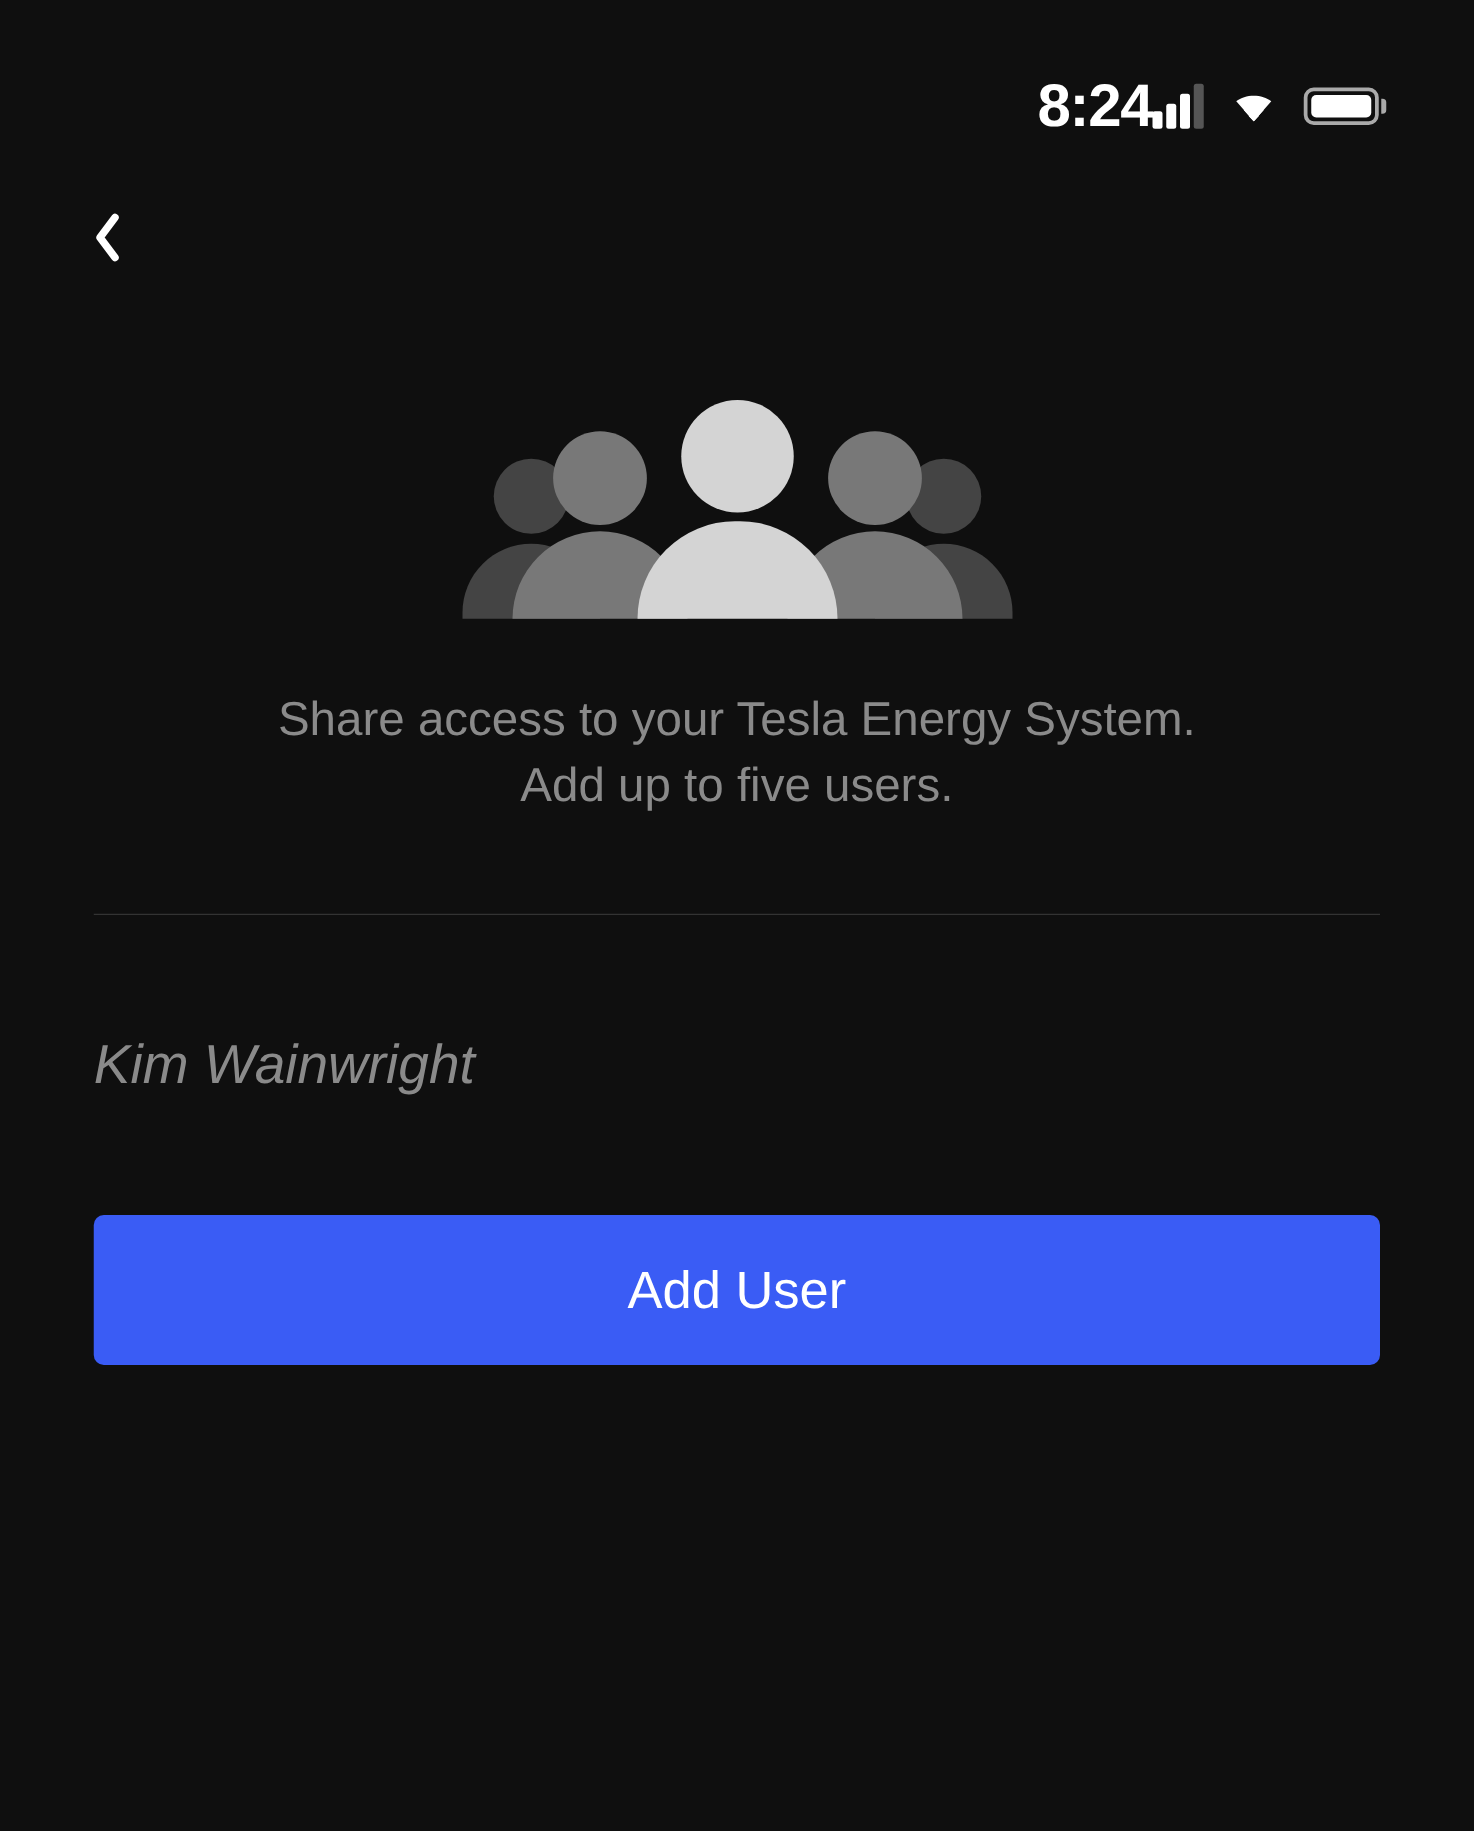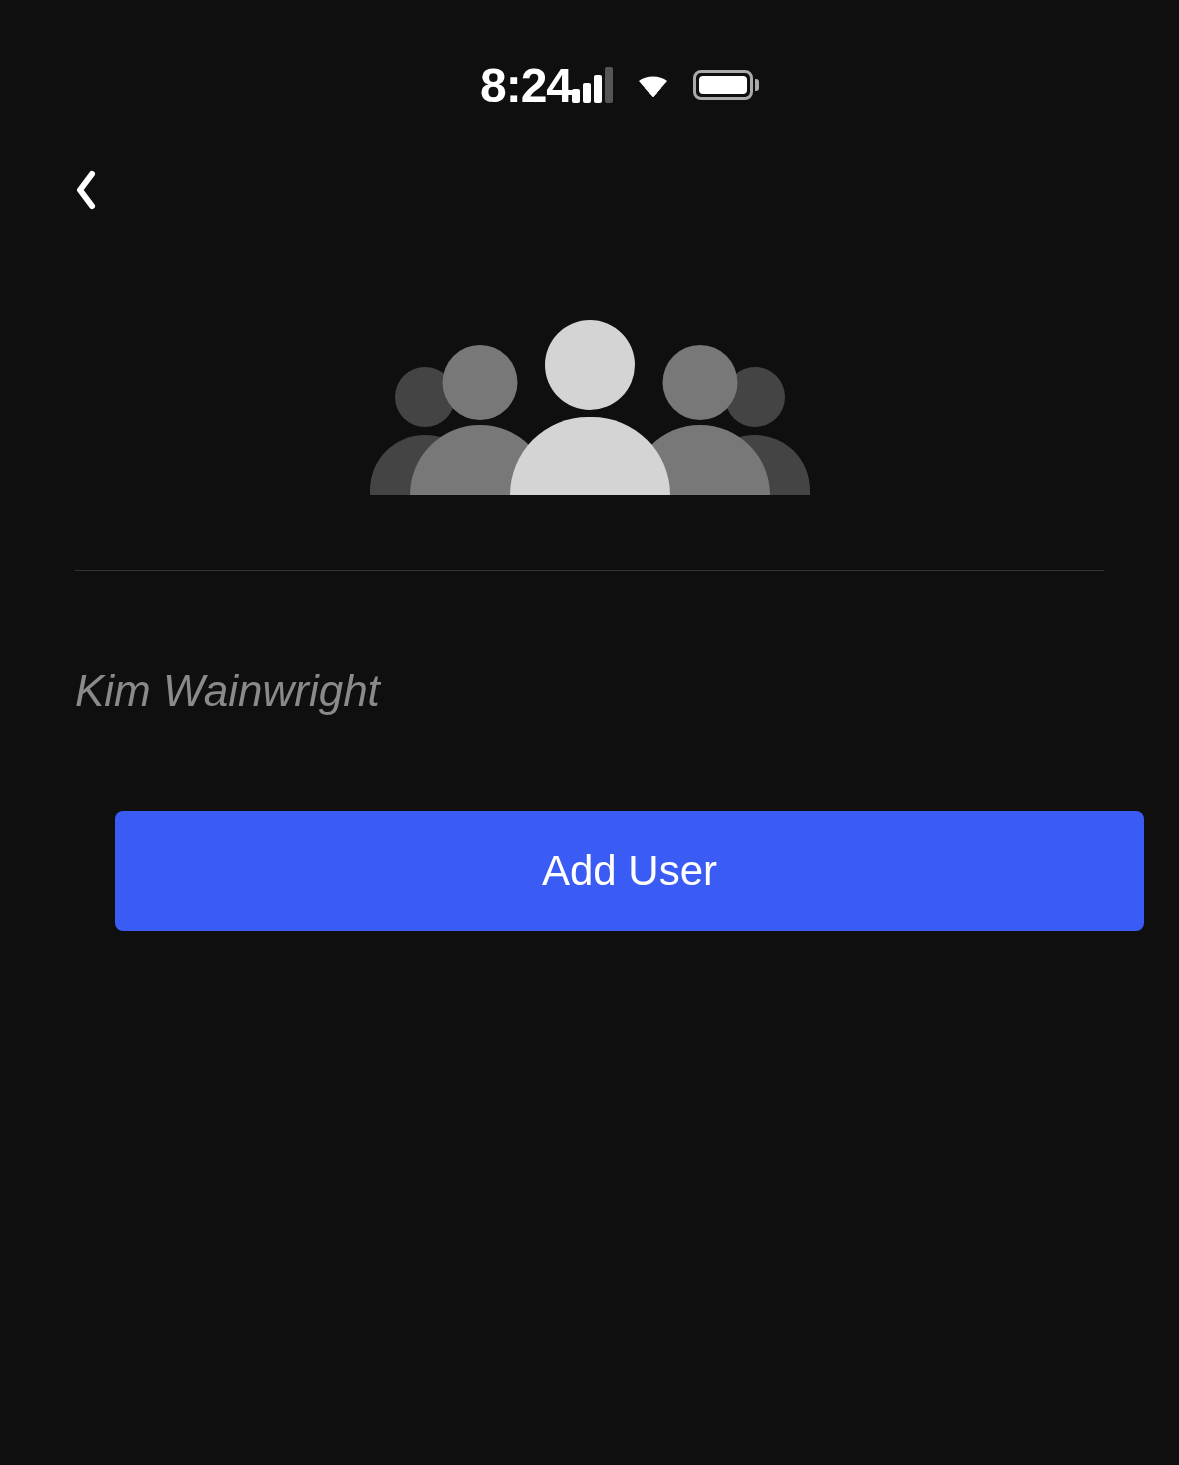--- a/index.html
+++ b/index.html
@@ -10,21 +10,21 @@
     body {
       width: 1179px;
       height: 1465px;
       background-color: #0f0f0f;
       font-family: -apple-system, BlinkMacSystemFont, 'Segoe UI', Helvetica, Arial, sans-serif;
       color: #fff;
       overflow: hidden;
     }
     .status-bar {
       display: flex;
-      justify-content: center;
+      justify-content: flex-end;
       align-items: center;
       padding: 50px 70px 0 130px;
       height: 120px;
     }
     .time {
       font-size: 48px;
       font-weight: 600;
       color: #fff;
       letter-spacing: -1px;
     }
@@ -184,21 +184,20 @@
       width: 100%;
       background-color: #3a5cf5;
       color: #fff;
       font-size: 42px;
       font-weight: 500;
       border: none;
       border-radius: 8px;
       padding: 36px 0;
       cursor: pointer;
       text-align: center;
-      margin-left: 40px;
     }
   </style>
 </head>
 <body>
 
 <div class="status-bar">
   <div class="time">8:24</div>
   <div class="status-icons">
     <div class="cellular">
       <div class="cellular-bar"></div>
@@ -244,20 +243,24 @@
       </div>
     <div class="person person-4">
         <div class="person-head"></div>
         <div class="person-body"></div>
       </div>
     <div class="person person-3">
         <div class="person-head"></div>
         <div class="person-body"></div>
       </div>
   </div>
+  <div class="description">
+    <span>Share access to your Tesla Energy System.</span><br>
+    <span>Add up to five users.</span>
+  </div>
 </div>
 
 <div class="divider"></div>
 
 <div class="user-row">
   <div class="user-name">Kim Wainwright</div>
 </div>
 
 <div class="add-user-container">
   <button class="add-user-button">Add User</button>

